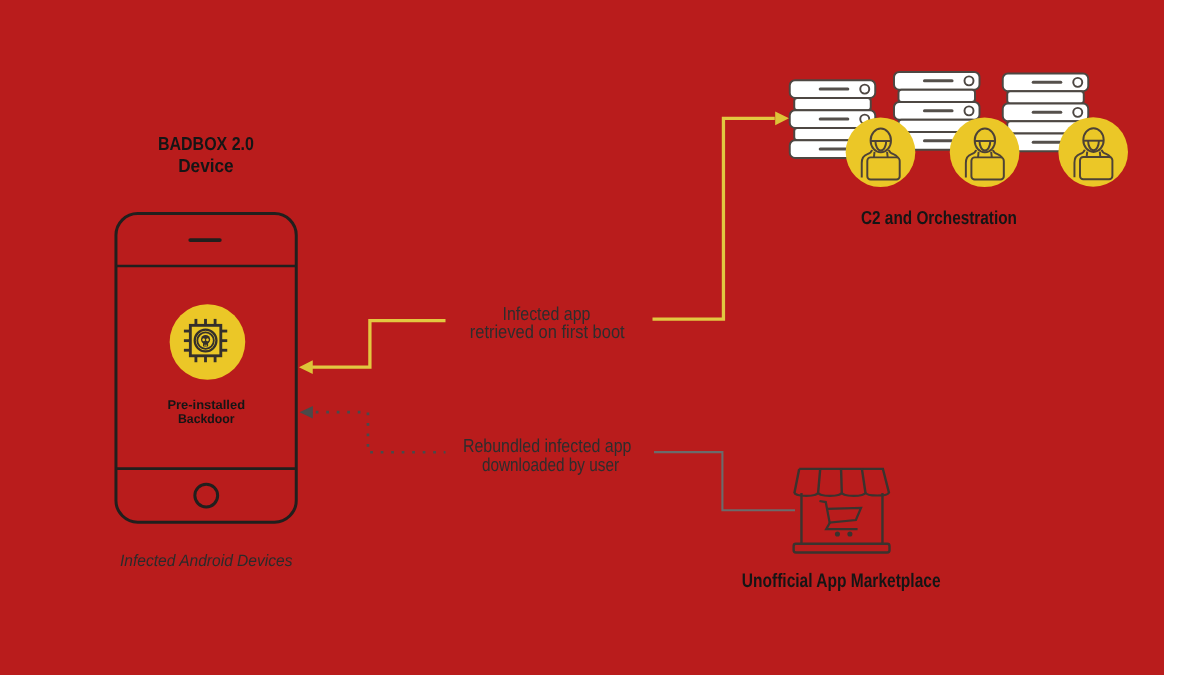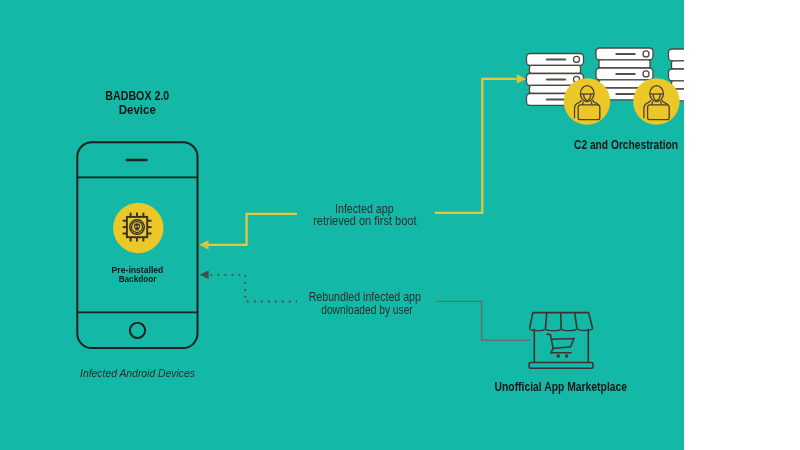--- a/index.html
+++ b/index.html
@@ -1,16 +1,16 @@
 <!DOCTYPE html>
 <html><head>
 <meta charset="utf-8">
 <style>
   html,body{margin:0;padding:0;background:#ffffff;}
-  #stage{position:relative;width:684px;height:450px;background:#14b8a6;overflow:hidden;filter:blur(0.45px);}
+  #stage{position:relative;width:776px;height:450px;background:#b91c1c;overflow:hidden;filter:blur(0.45px);}
   svg{display:block;}
   text{font-family:"Liberation Sans",sans-serif;}
 </style>
 </head>
 <body>
 <div id="stage">
 <svg width="800" height="450" viewBox="0 0 800 450">
 
   <g stroke="#211f1d" fill="none" stroke-width="2">
     <rect x="77.3" y="142.3" width="120.2" height="205.8" rx="14.5"></rect>

